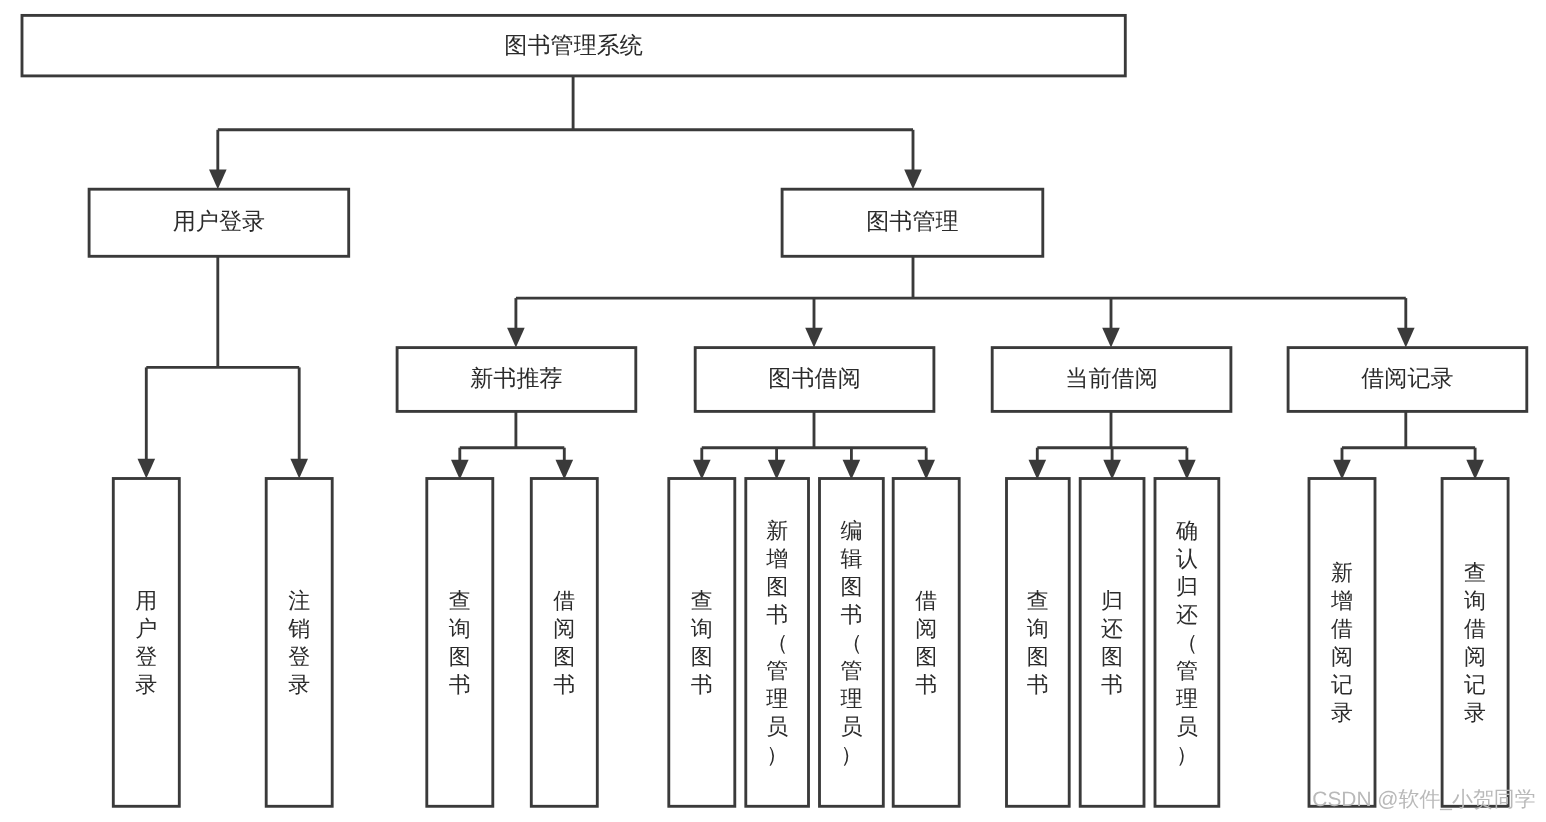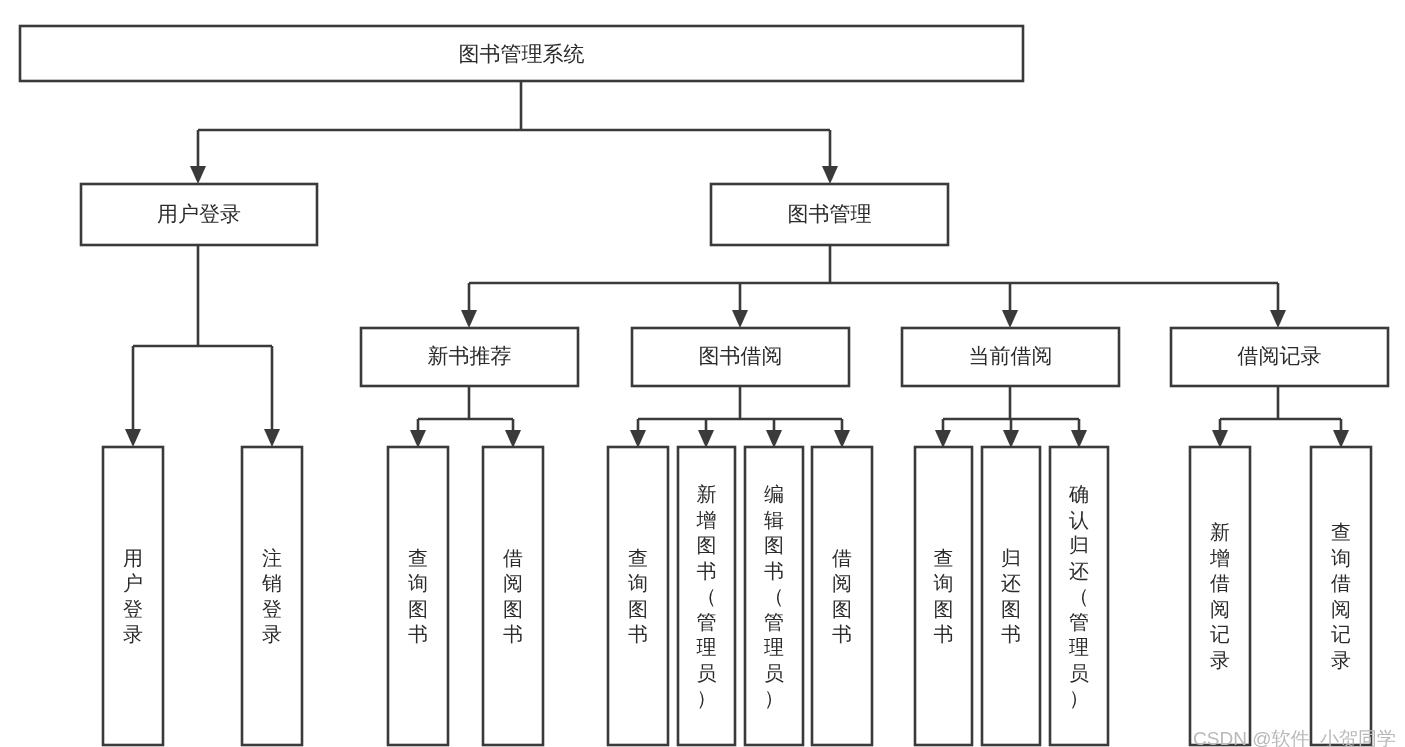--- a/index.html
+++ b/index.html
@@ -9,21 +9,21 @@
   }
   body {
     width: 1405px;
     height: 747px;
     font-family: "Liberation Sans", "DejaVu Sans", sans-serif;
     overflow: hidden;
     position: relative;
   }
   #diagram-root {
     position: absolute;
-    left: 0; top: 12px;
+    left: 0; top: 0;
     width: 1405px;
     height: 731px;
     text-align: right;
   }
   svg#flowchart {
     display: block;
     width: 1405px;
     height: 747px;
   }
   .node-box {

